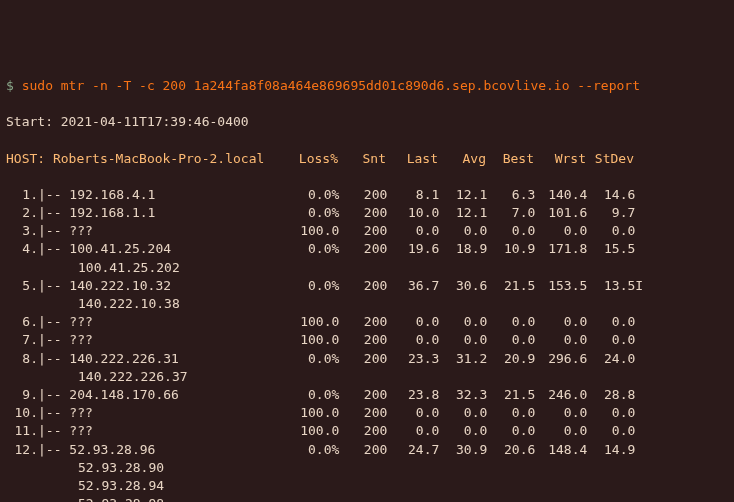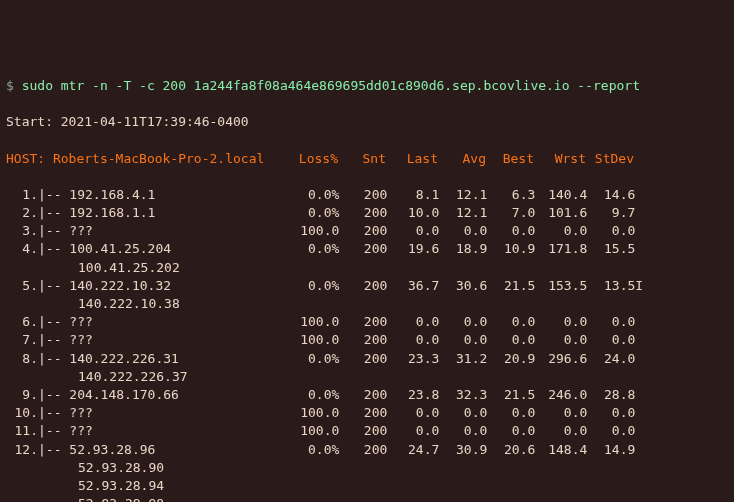--- a/index.html
+++ b/index.html
@@ -16,24 +16,24 @@
       width: 734px;
       height: 502px;
       overflow: hidden;
       padding: 4px 6px;
       white-space: pre;
     }
     .prompt-symbol {
       color: #8aa88a;
     }
     .command {
-      color: #86efac;
+      color: #f97316;
     }
     .header-row {
-      color: #f97316;
+      color: #fdba74;
     }
     .row {
       display: block;
     }
     .hop-num {
       display: inline-block;
       width: 32px;
       text-align: right;
     }
     .hop-sep {

